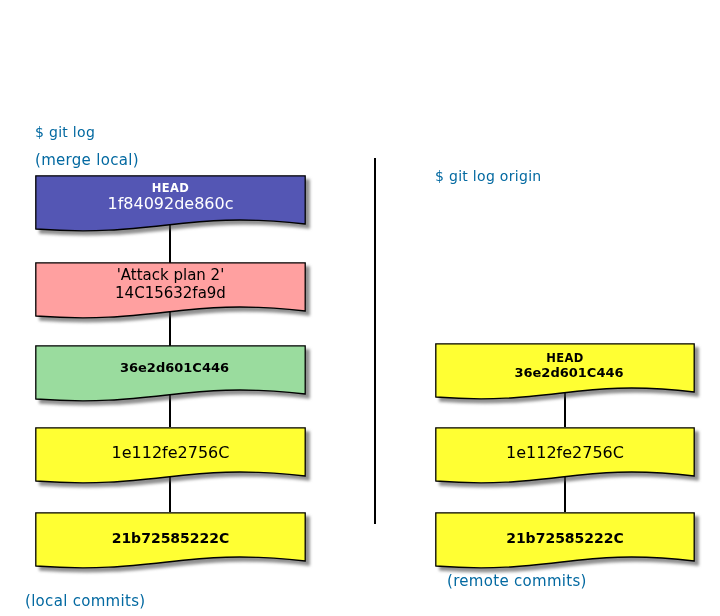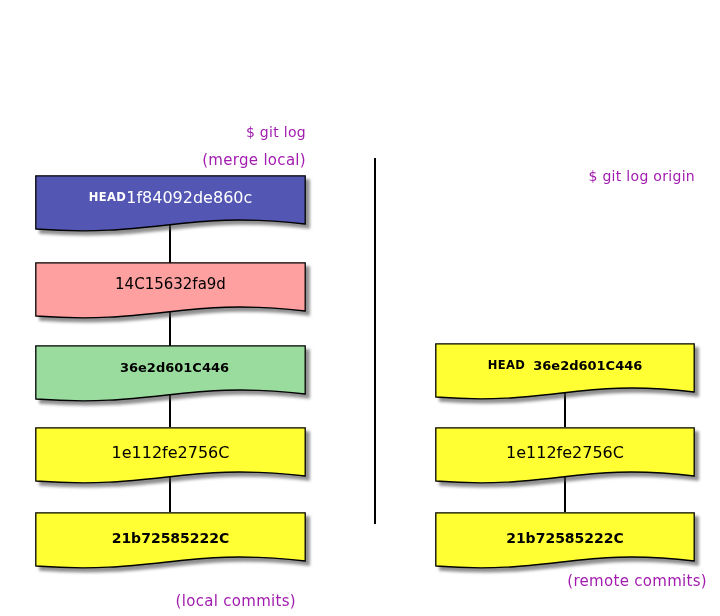--- a/index.html
+++ b/index.html
@@ -1,33 +1,33 @@
 <!DOCTYPE html>
 <html><head>
 <meta charset="utf-8">
 <style>
   html,body{margin:0;padding:0;background:#ffffff;}
   body{
     width:720px;height:616px;position:relative;overflow:hidden;
     font-family:"DejaVu Sans","Liberation Sans",sans-serif;color:#000;
   }
   .col-label{
-    position:absolute;text-align:right;font-size:14px;color:#a21caf;
+    position:absolute;text-align:left;font-size:14px;color:#0369a1;
     letter-spacing:0.3px;white-space:nowrap;
   }
   .node{
     position:absolute;z-index:2;
   }
   .node svg{
     position:absolute;left:0;top:0;display:block;
     filter:drop-shadow(4px 4px 1.5px rgba(70,70,70,0.60));
   }
   .node-text{
     position:absolute;left:0;top:0;right:0;height:46px;
-    display:flex;flex-direction:row;align-items:center;justify-content:center;
+    display:flex;flex-direction:column;align-items:center;justify-content:center;
     line-height:1.18;z-index:3;text-align:center;white-space:nowrap;
   }
   .node-text.single{height:52px;}
   .light{color:#ffffff;}
   .dark{color:#000000;}
   .fs16{font-size:16px;font-weight:normal;}
   .fs15{font-size:15px;font-weight:normal;}
   .fs14b{font-size:14px;font-weight:bold;}
   .fs13b{font-size:13px;font-weight:bold;margin-left:8px;}
   .fs11b{font-size:11.5px;font-weight:bold;letter-spacing:0.4px;}
@@ -58,20 +58,21 @@
     <div class="fs11b">HEAD</div>
     <div class="fs16">1f84092de860c</div>
   </div>
 </div>
 
 <div class="node" style="left:35px;top:262px;width:271px;height:58px;">
   <svg width="271" height="58" viewBox="0 0 271 58">
     <path d="M 0.8 0.8 L 270.2 0.8 L 270.2 49 C 149 35, 122 63, 0.8 54 Z" stroke="#000000" stroke-width="1.3" fill="#ffa0a0"></path>
   </svg>
   <div class="node-text dark">
+    <div class="fs15">'Attack plan 2'</div>
     <div class="fs15">14C15632fa9d</div>
   </div>
 </div>
 
 <div class="node" style="left:35px;top:345px;width:271px;height:58px;">
   <svg width="271" height="58" viewBox="0 0 271 58">
     <path d="M 0.8 0.8 L 270.2 0.8 L 270.2 49 C 149 35, 122 63, 0.8 54 Z" stroke="#000000" stroke-width="1.3" fill="#9adc9e"></path>
   </svg>
   <div class="node-text dark">
     <div class="fs13b">36e2d601C446</div>

